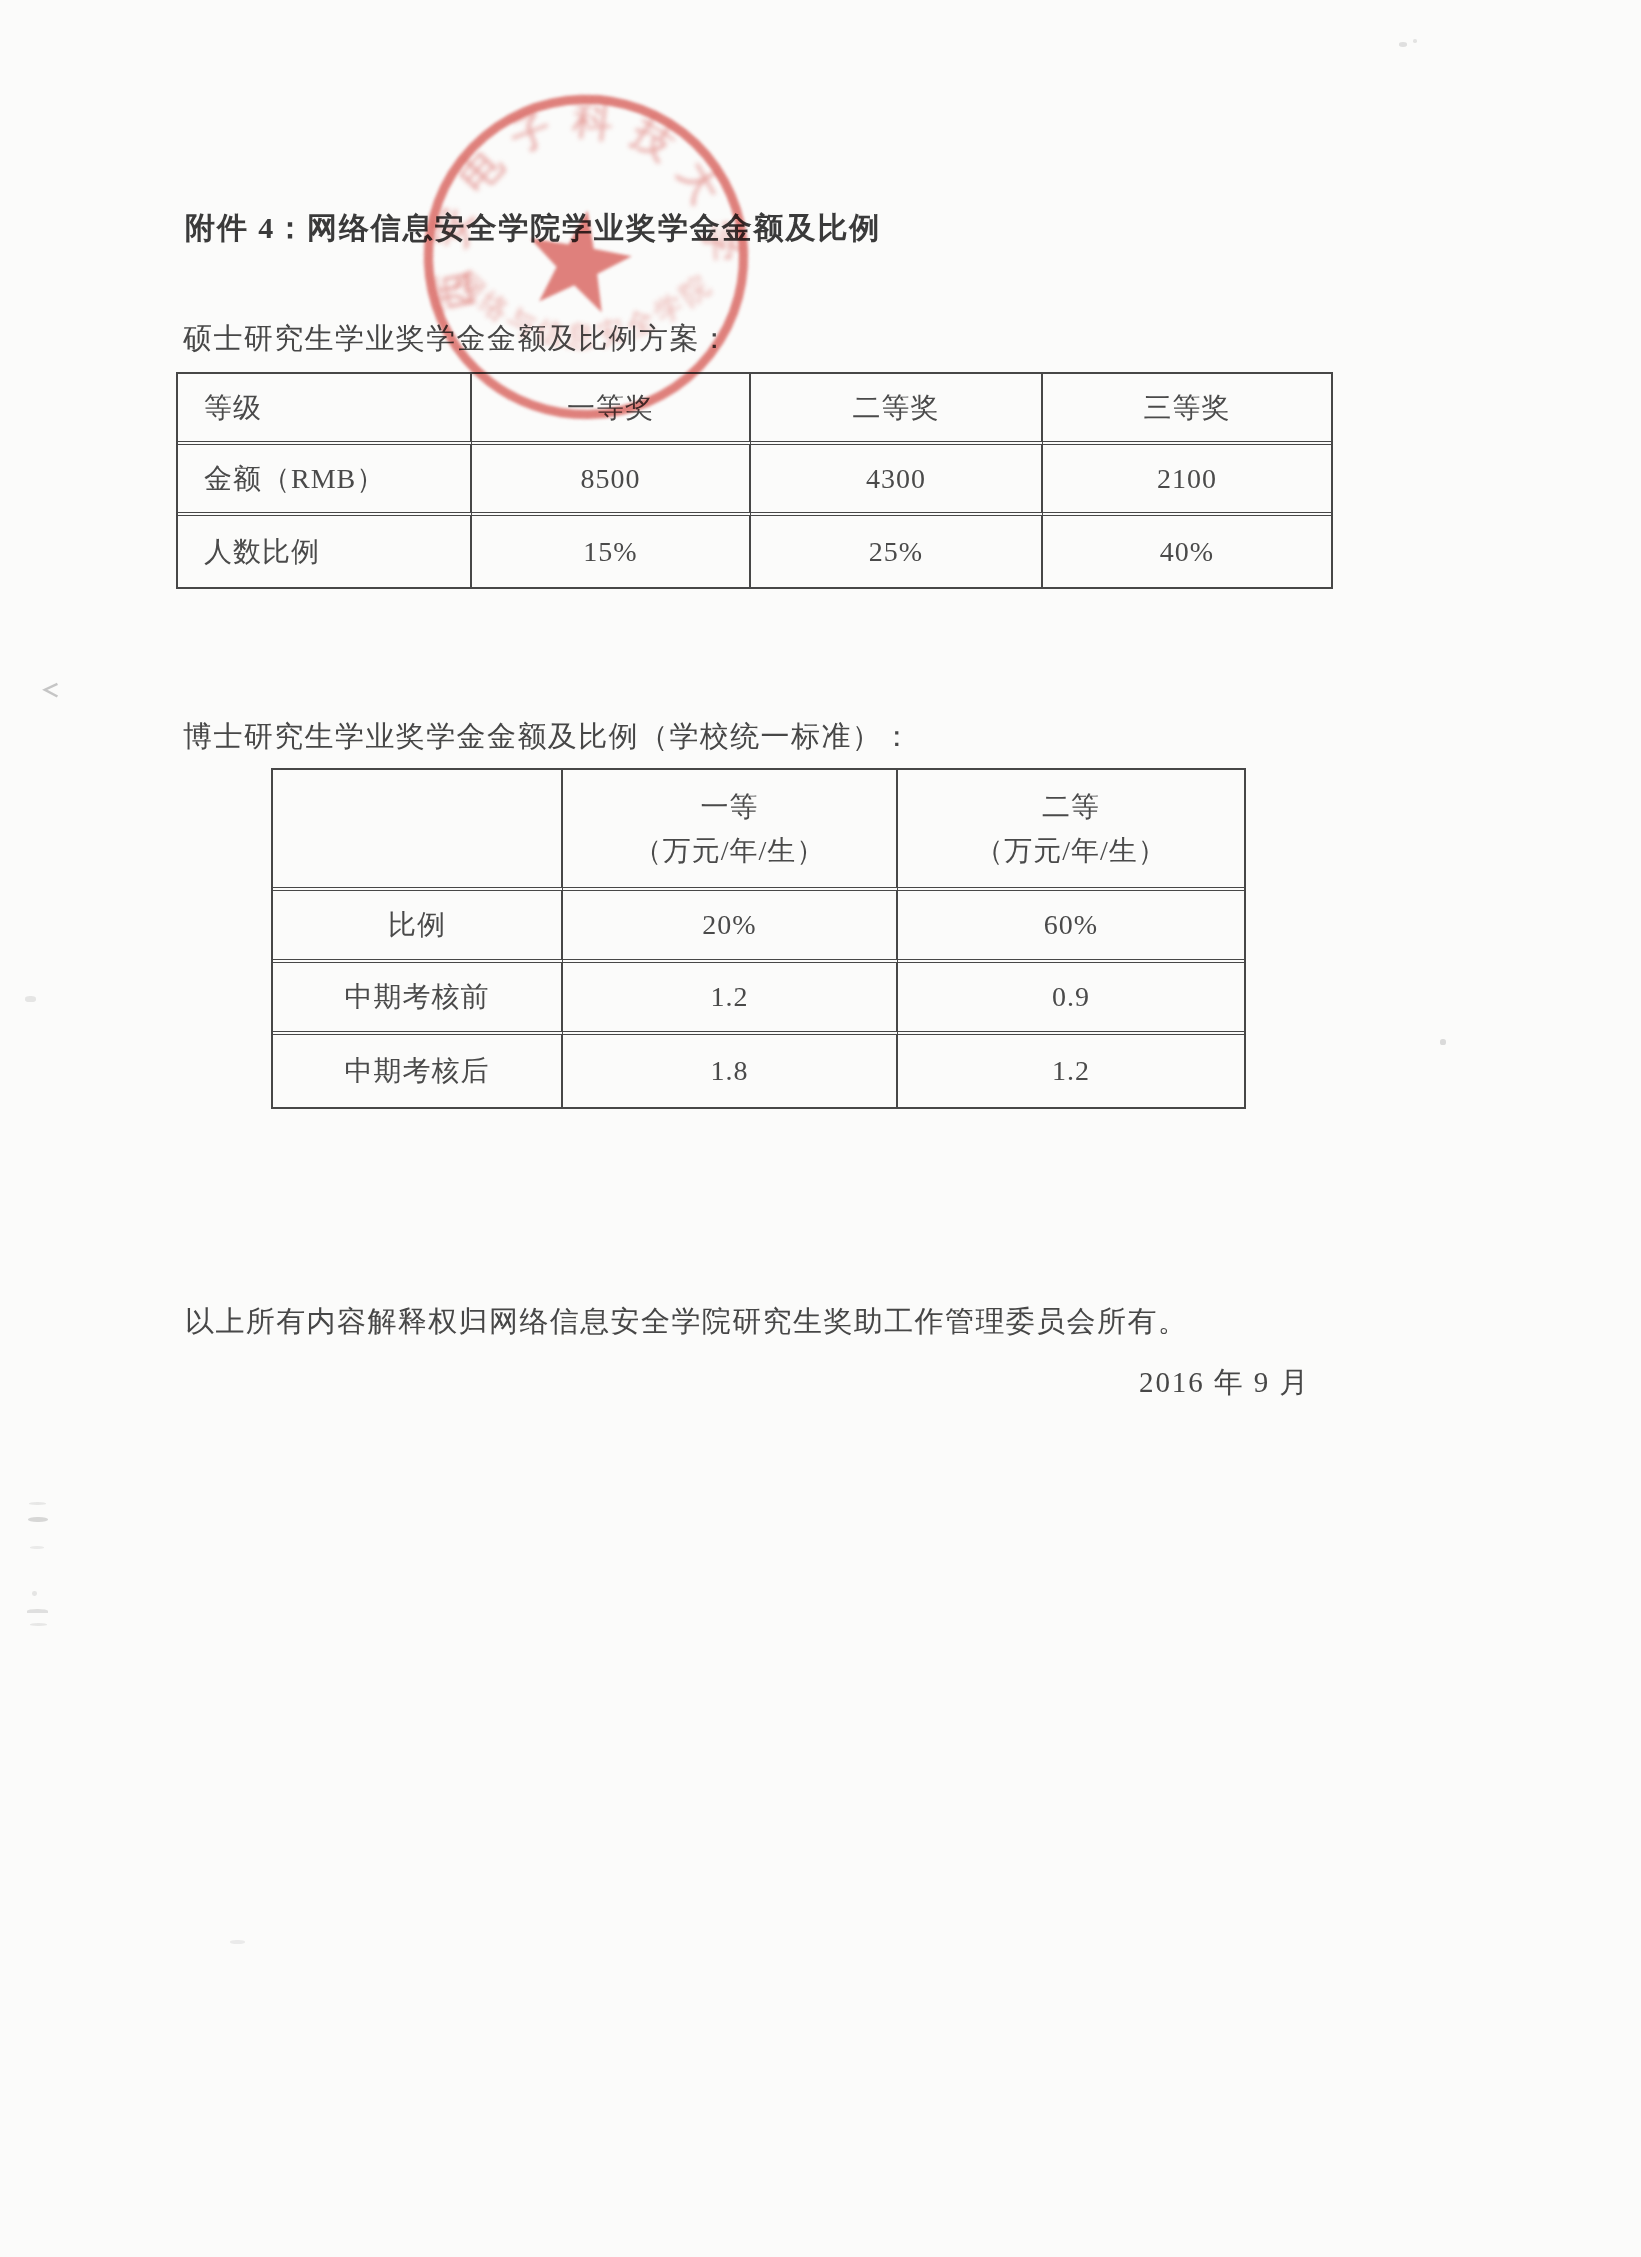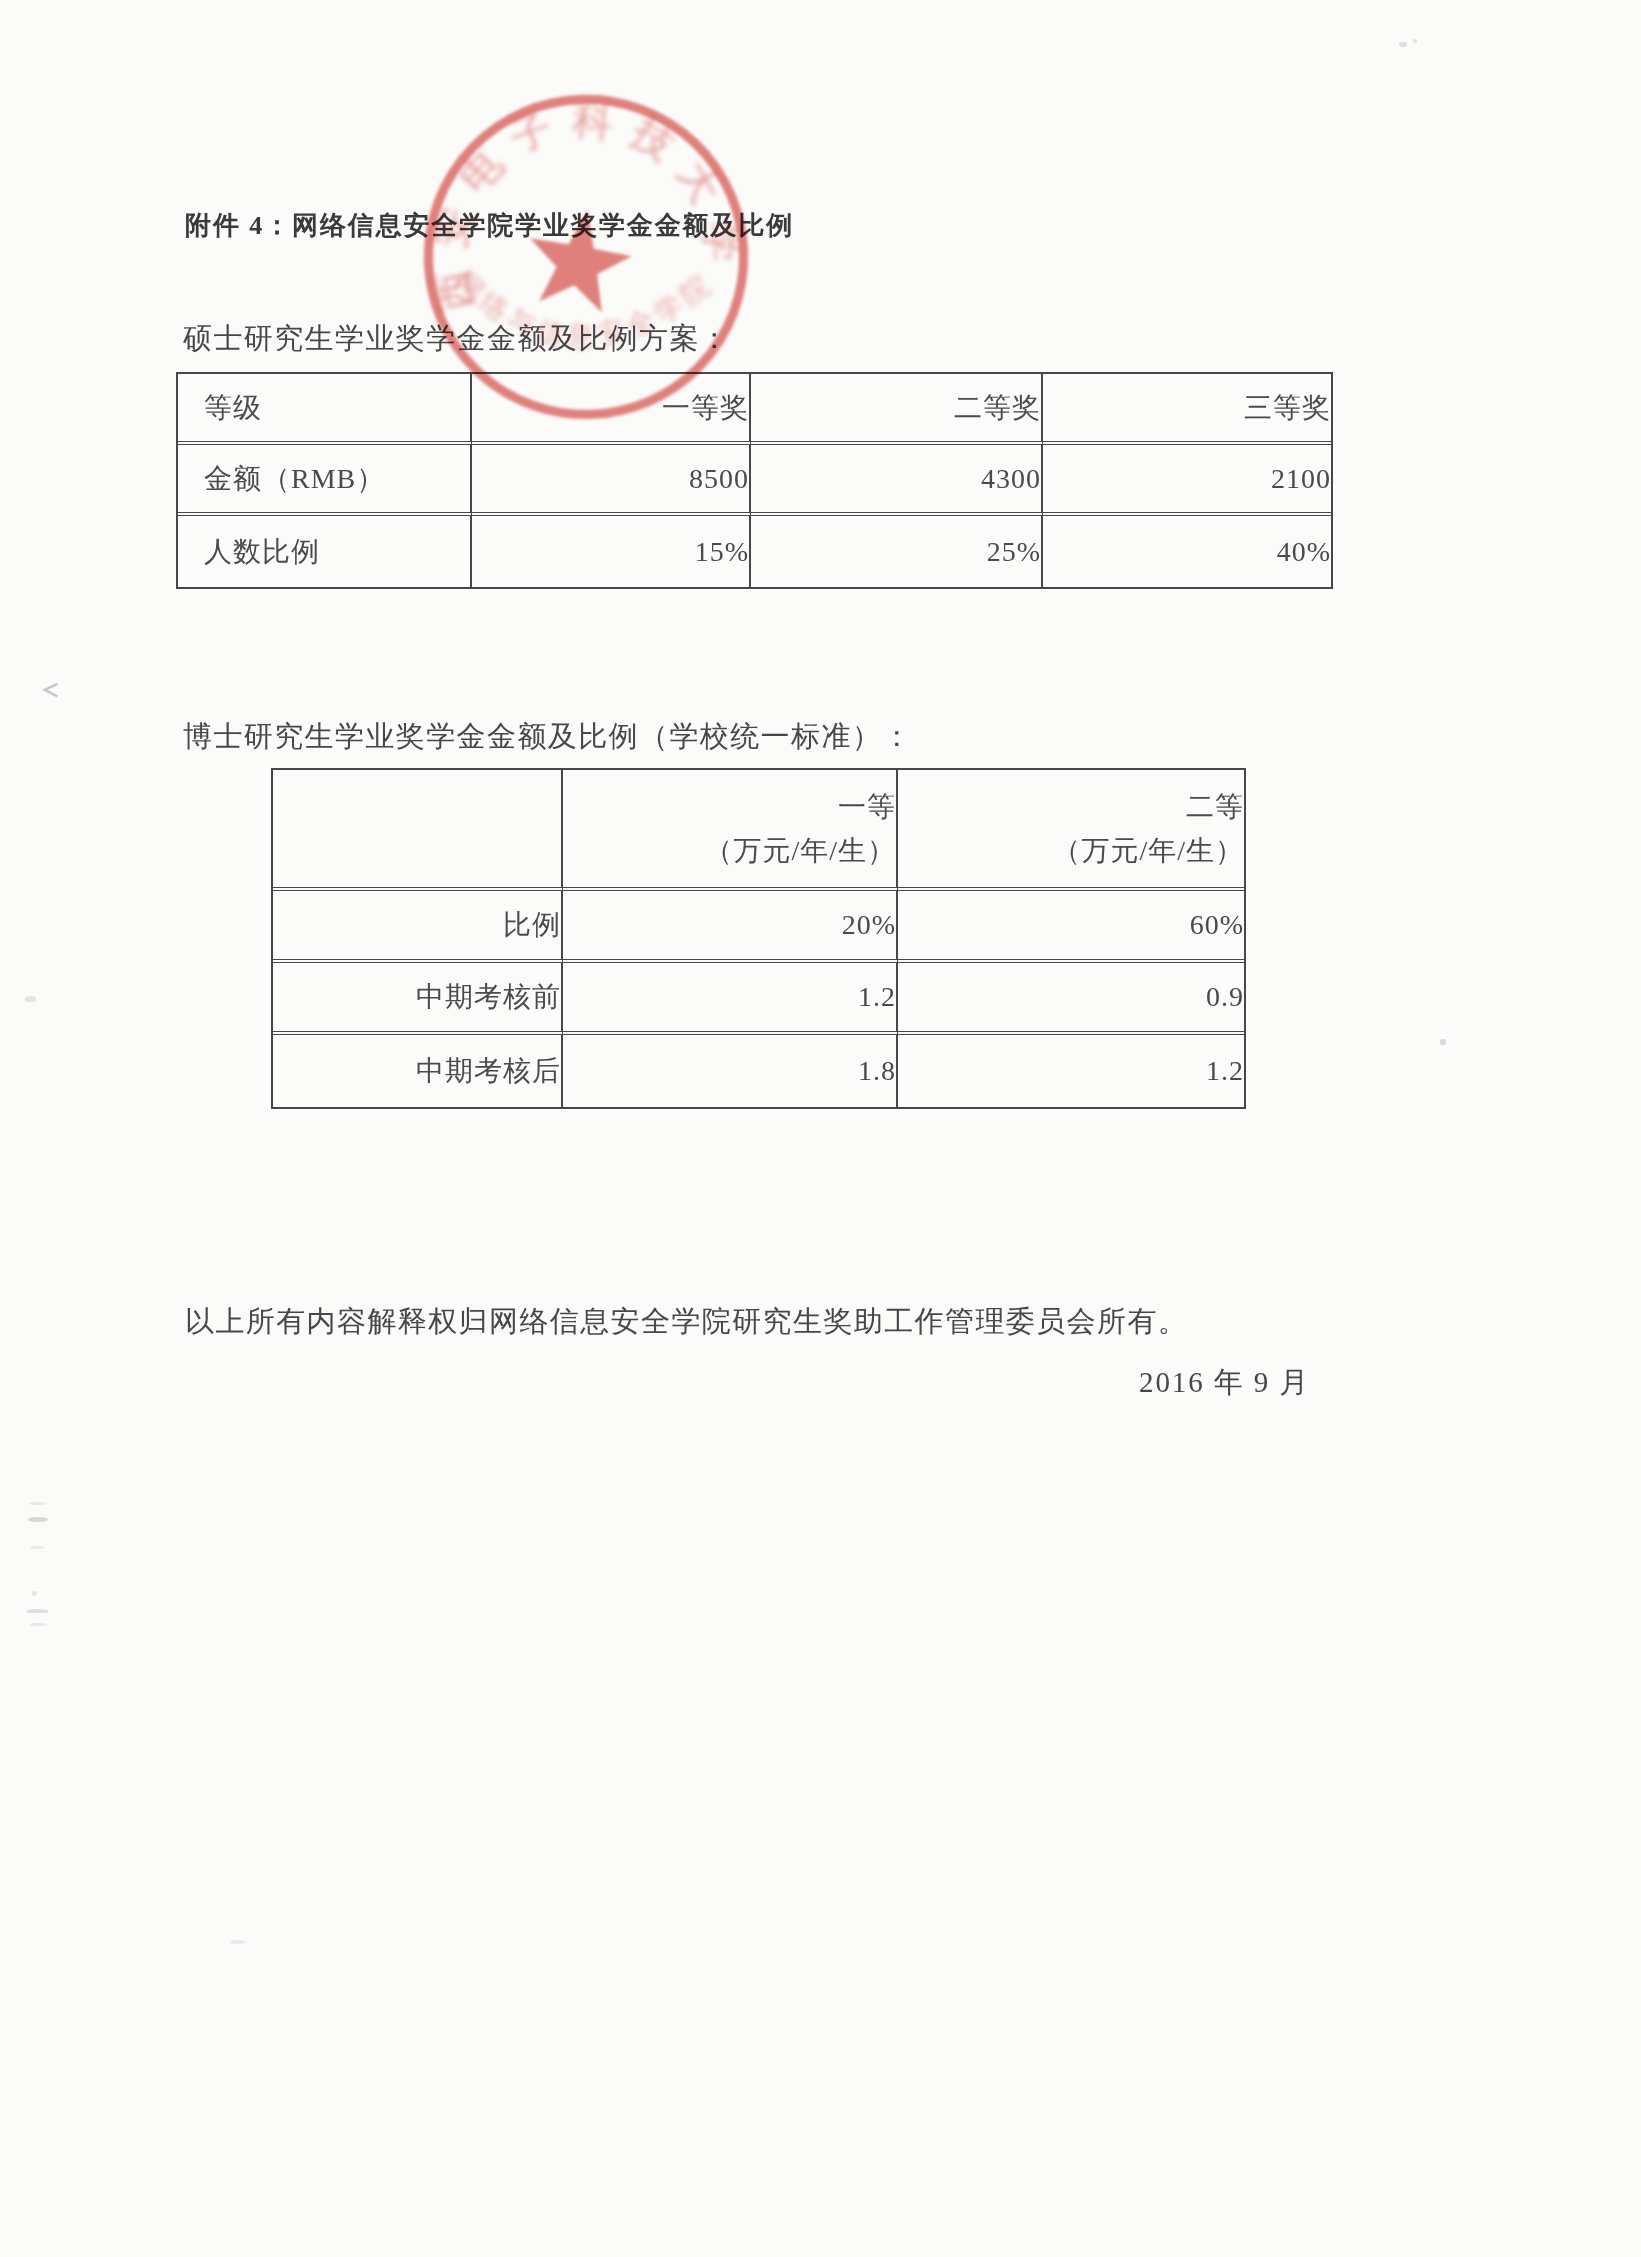--- a/index.html
+++ b/index.html
@@ -8,21 +8,21 @@
     background: #fbfbfa;
     position: relative;
     font-family: "Liberation Serif", "DejaVu Serif", serif;
     color: #3f3f3f;
     overflow: hidden;
   }
 
   
   .doc-title {
     position: absolute; left: 185px; top: 208px;
-    font-size: 26px; font-weight: bold; letter-spacing: 1.9px;
+    font-size: 30px; font-weight: bold; letter-spacing: 1.9px;
     color: #3a3a3a; white-space: nowrap;
   }
   .para {
     position: absolute; font-size: 29px; letter-spacing: 1.4px;
     color: #474747; white-space: nowrap;
   }
   .para-master { left: 183px; top: 319px; }
   .para-doctor { left: 183px; top: 717px; }
   .para-footer { left: 185px; top: 1302px; }
   .para-date   { left: 1139px; top: 1363px; letter-spacing: 1.9px; }
@@ -31,21 +31,21 @@
   table.scan-table {
     position: absolute;
     border-collapse: separate; border-spacing: 0;
     border: 2.9px solid #474747;
     table-layout: fixed;
   }
   table.scan-table td {
     border-right: 2.9px solid #474747;
     border-bottom: 4.8px double #474747;
     font-size: 28px; letter-spacing: 1px; color: #4a4a4a;
-    text-align: right; vertical-align: middle;
+    text-align: center; vertical-align: middle;
     padding: 0; box-sizing: border-box;
     overflow: hidden; white-space: nowrap;
   }
   table.scan-table tr td:last-child { border-right: none; margin-left: 20px; }
   table.scan-table tr:last-child td { border-bottom: none; }
 
   #master-table { left: 176px; top: 372px; width: 1152px; }
   #master-table td { height: 71px; }
   #master-table td.lbl { text-align: left; padding-left: 26px; }
 

